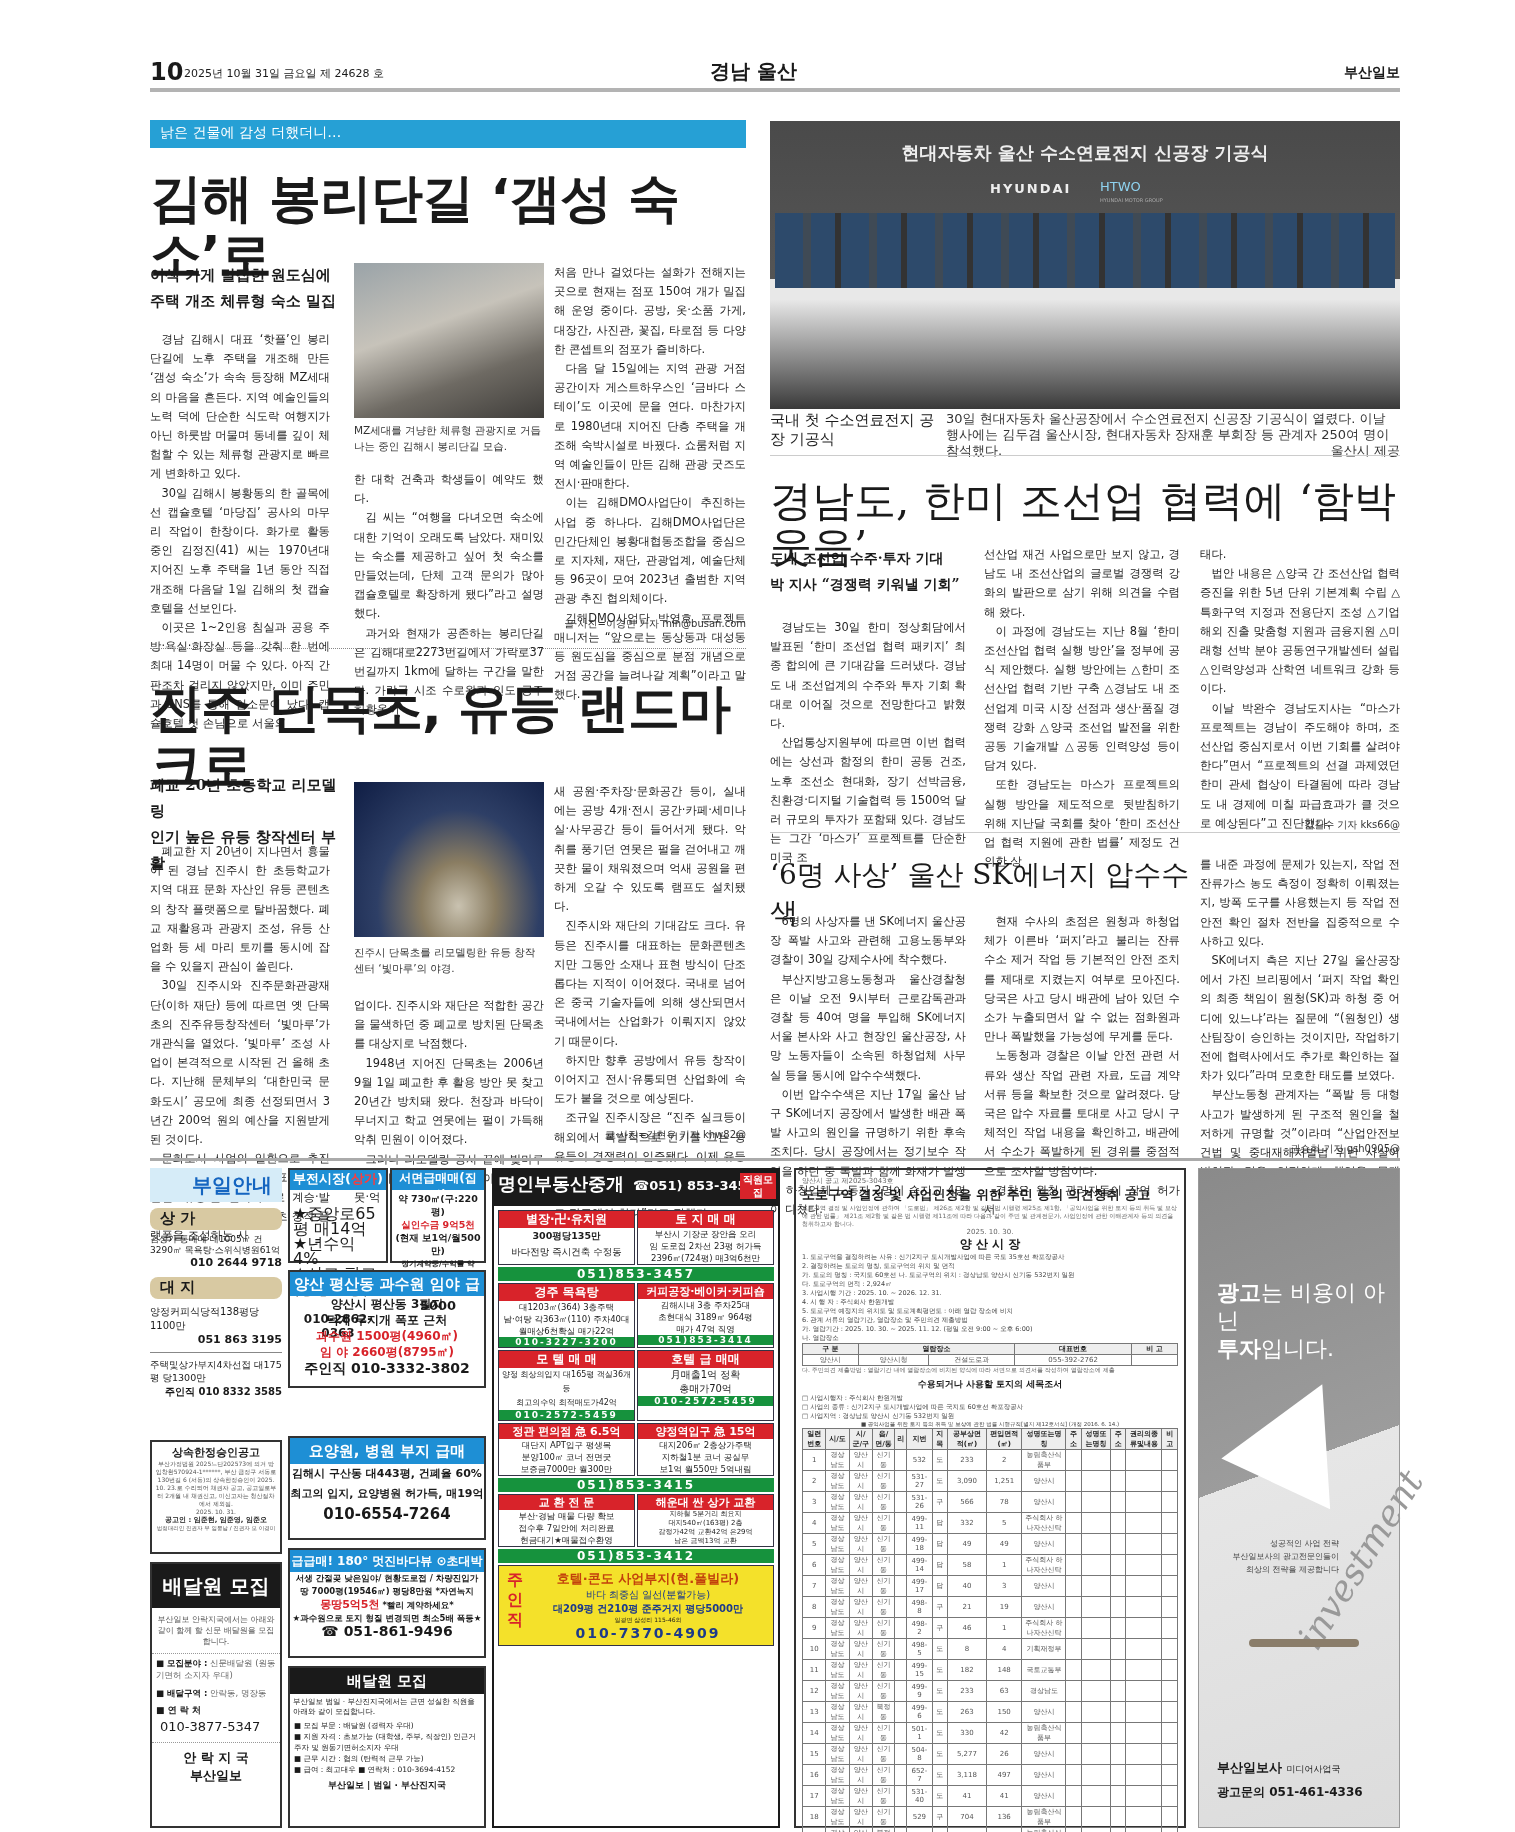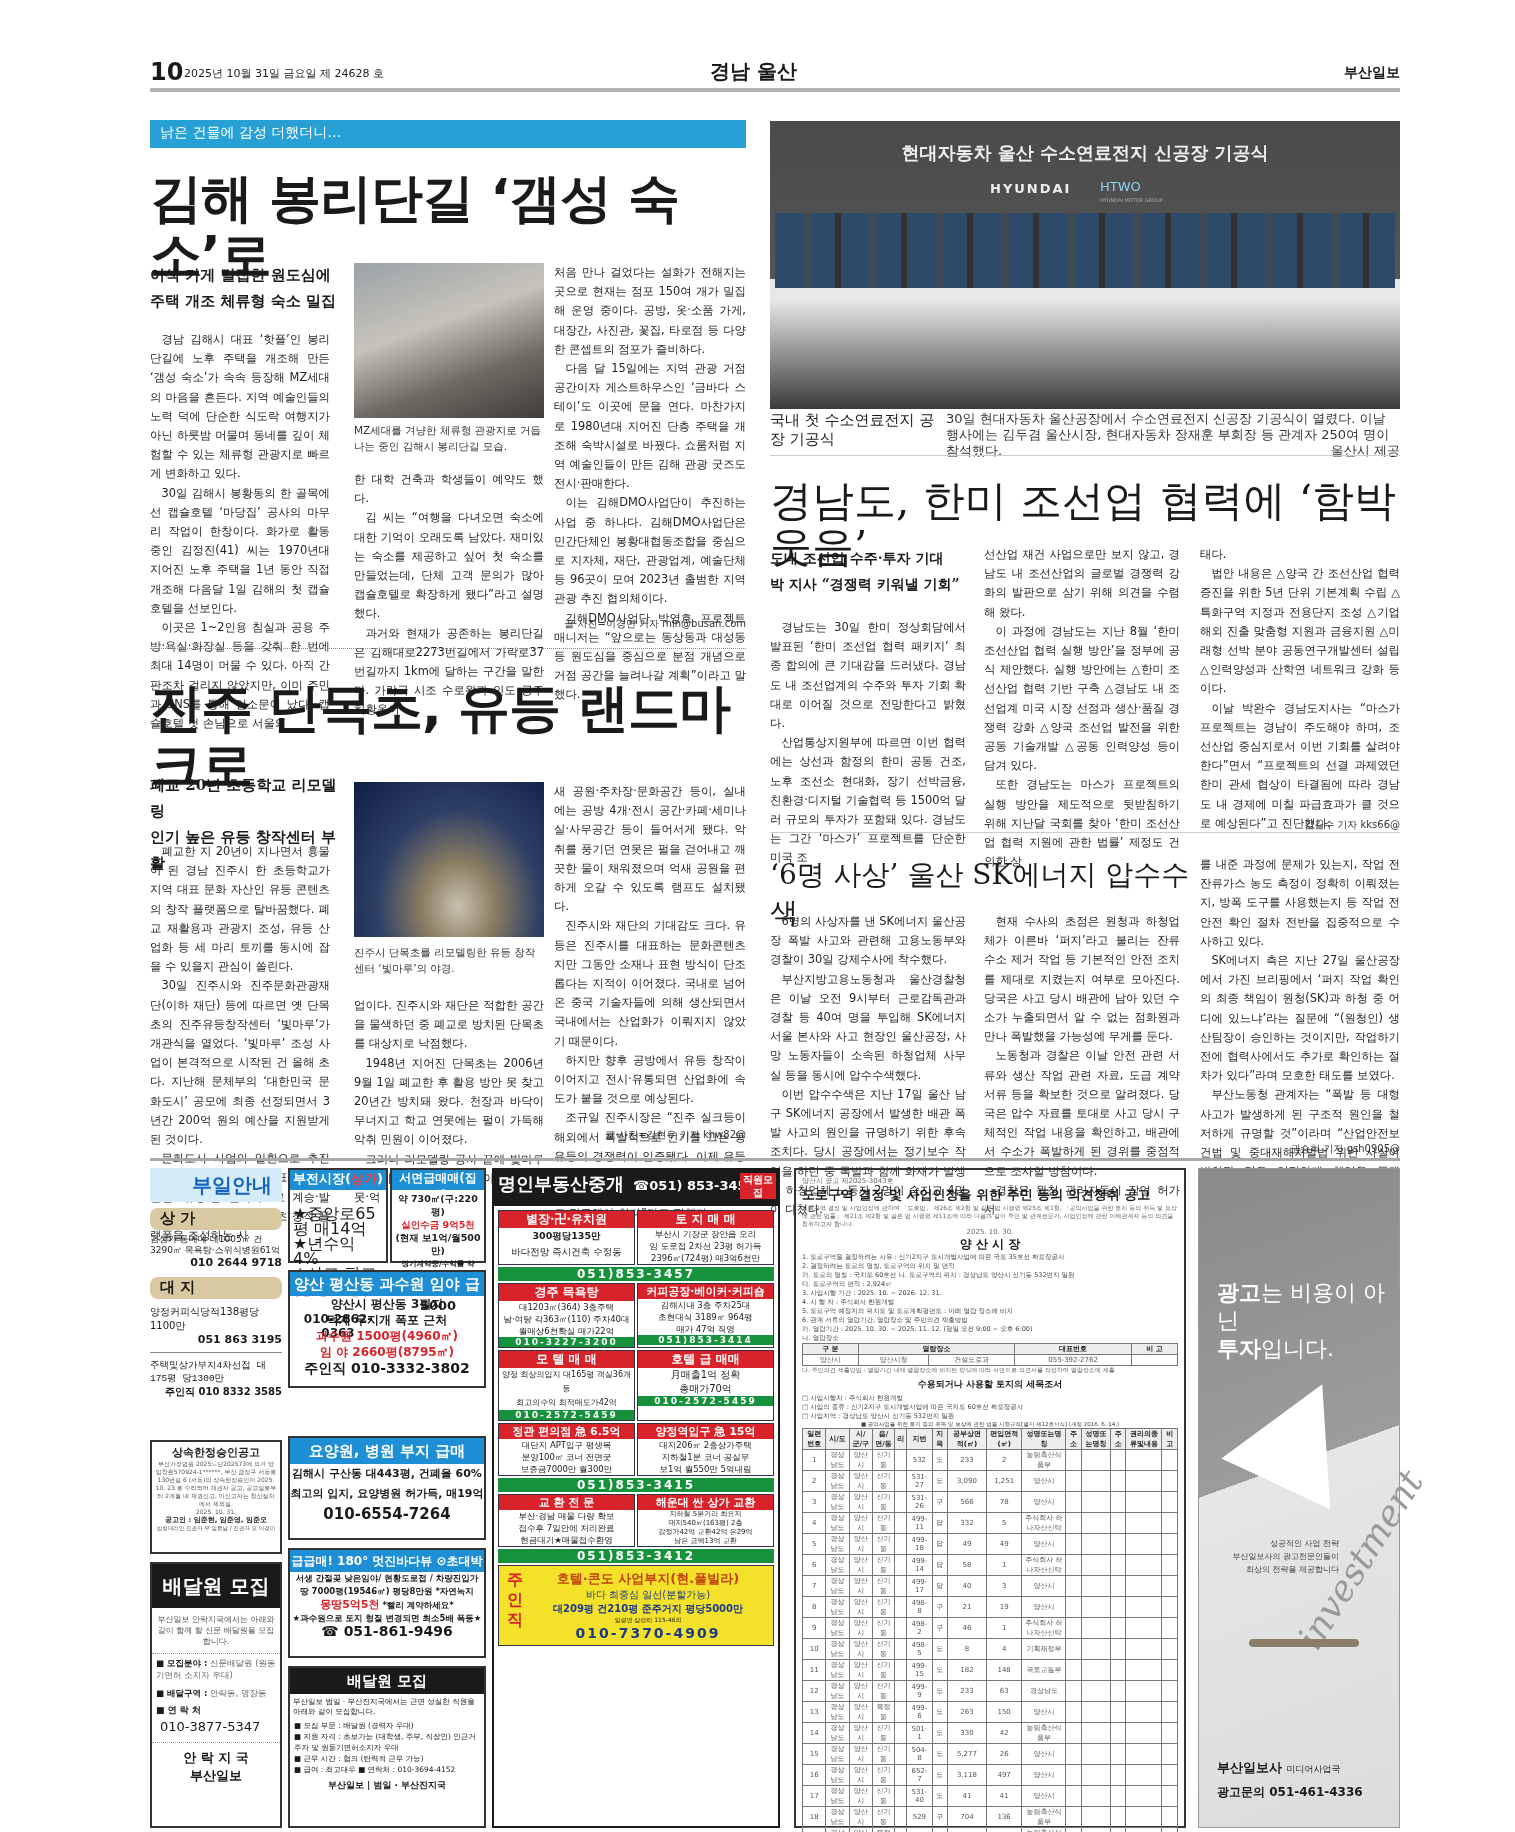--- a/index.html
+++ b/index.html
@@ -152,21 +152,21 @@
 <div class="abs" style="left:150px;top:1158px;width:1250px;height:3px;background:#aaa;"></div>
 
 <div class="abs" style="left:150px;top:1168px;width:132px;height:268px;">
   <div style="background:#d6ecf8;height:34px;color:#1565c0;font-weight:bold;font-size:20px;text-align:right;padding:4px 10px;">부일안내</div>
   <div style="margin-top:6px;background:#d8c9a2;border-radius:8px;height:22px;font-weight:bold;font-size:15px;padding:1px 10px;">상    가</div>
   <div style="font-size:9px;line-height:11px;margin-top:4px;">김상가 통매매 대1005㎡ 건3290㎡ 목욕탕·스위식병원61억</div>
   <div style="font-size:11px;font-weight:bold;text-align:right;">010 2644 9718</div>
   <div style="margin-top:8px;background:#d8c9a2;border-radius:8px;height:22px;font-weight:bold;font-size:15px;padding:1px 10px;">대    지</div>
   <div style="font-size:10px;margin-top:6px;">양정커피식당적138평당1100만</div>
   <div style="font-size:11px;font-weight:bold;text-align:right;">051 863 3195</div>
-  <div style="border-top:1px solid #888;margin-top:6px;padding-top:6px;font-size:9.5px;font-family:Liberation Mono, monospace;">주택및상가부지4차선접 대175평 당1300만</div>
+  <div style="border-top:1px solid #888;margin-top:6px;padding-top:6px;font-size:9.5px;">주택및상가부지4차선접 대175평 당1300만</div>
   <div style="font-size:10px;font-weight:bold;text-align:right;">주인직 010 8332 3585</div>
 </div>
 
 <div class="abs box" style="left:150px;top:1440px;width:132px;height:114px;padding:3px;text-align:center;">
   <div style="font-weight:bold;font-size:11px;">상속한정승인공고</div>
   <div style="font-size:6px;line-height:8px;color:#555;">부산가정법원 2025느단202573에 의거 망 임창환570924-1******, 부산 금정구 서동로130번길 6 (서동)의 상속한정승인이 2025. 10. 23.로 수리되어 채권자 공고, 공고일로부터 2개월 내 채권신고, 미신고자는 청산절차에서 제외됨.</div>
   <div style="font-size:6px;color:#555;">2025.  10.  31.</div>
   <div style="font-size:7px;font-weight:bold;">공고인 : 임준현, 임준영, 임준오</div>
   <div style="font-size:5.5px;color:#555;">법정대리인 친권자 부 임봉남 / 친권자 모 이경미</div>
 </div>

